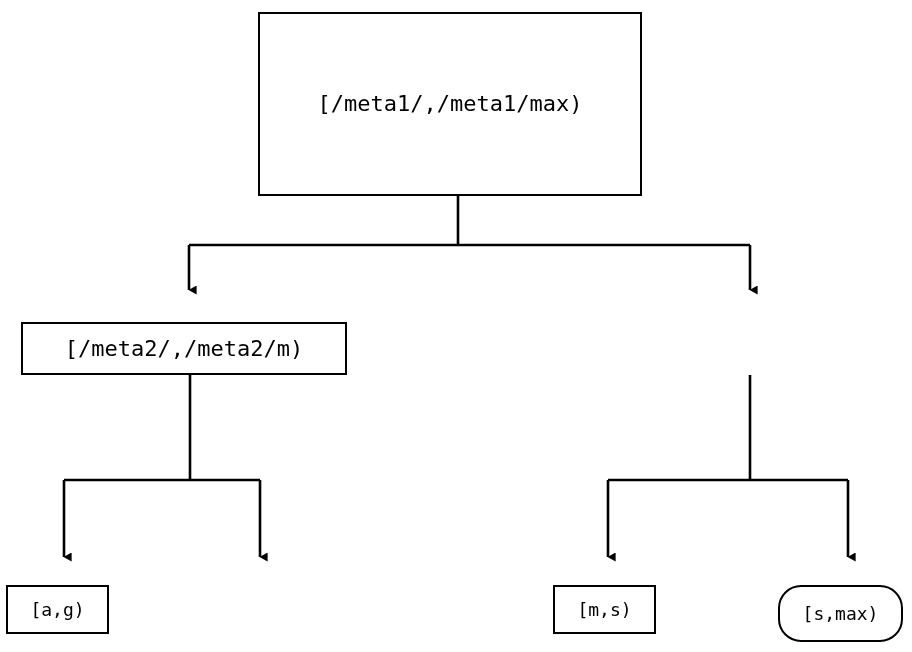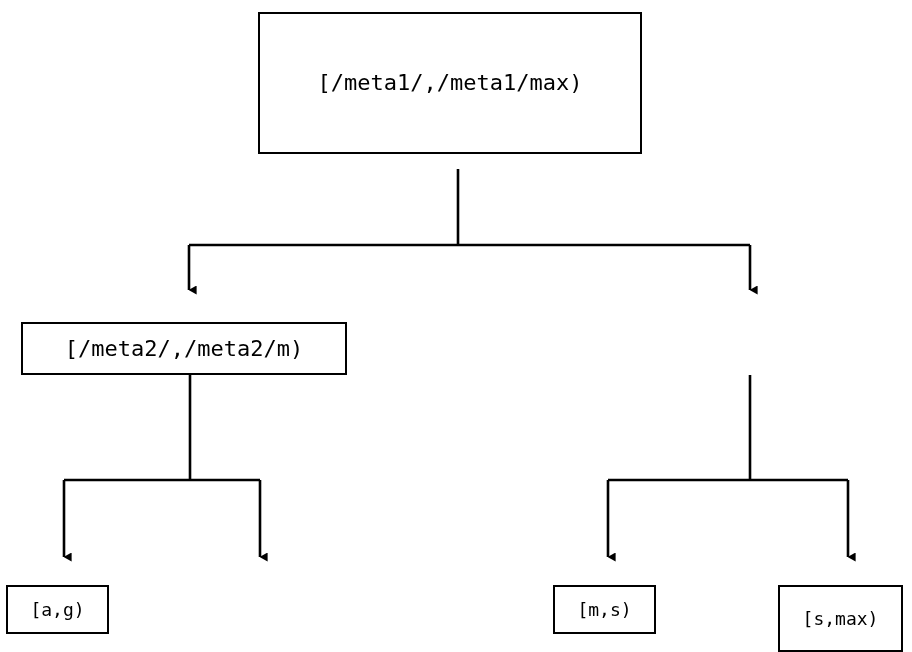--- a/index.html
+++ b/index.html
@@ -37,31 +37,31 @@
   .node-label {
     display: block;
     line-height: 1;
     letter-spacing: 0px;
   }
   .level-root .node-label { font-size: 22px; }
   .level-mid  .node-label { font-size: 22px; }
   .level-leaf .node-label { font-size: 18px; }
 
   
-  #node-root { left: 258px; top: 12px; width: 384px; height: 142px; text-align: right; }
+  #node-root { left: 258px; top: 12px; width: 384px; height: 184px; text-align: right; }
 
   
   #node-mid-left  { left: 21px;  top: 322px; width: 326px; height: 53px; text-align: center; }
   #node-mid-right { left: 580px; top: 322px; width: 324px; height: 53px; }
 
   
   #node-leaf-0 { left: 6px;   top: 585px; width: 103px; height: 49px; }
   #node-leaf-1 { left: 208px; top: 585px; width: 103px; height: 49px; }
   #node-leaf-2 { left: 553px; top: 585px; width: 103px; height: 49px; }
-  #node-leaf-3 { left: 778px; top: 585px; width: 125px; height: 67px; }
+  #node-leaf-3 { left: 778px; top: 585px; width: 125px; height: 57px; border-radius: 23px; }
 </style>
 </head>
 <body>
 
 <div id="canvas">
 
   <svg id="edges" viewBox="0 0 912 652" width="912" height="652" xmlns="http://www.w3.org/2000/svg">
     <defs>
       <marker id="arrowhead" markerWidth="9" markerHeight="8" refX="4.5" refY="7.6" orient="auto" markerUnits="userSpaceOnUse">
         <polygon points="0,0 9,0 4.5,8" fill="#000000"></polygon>

